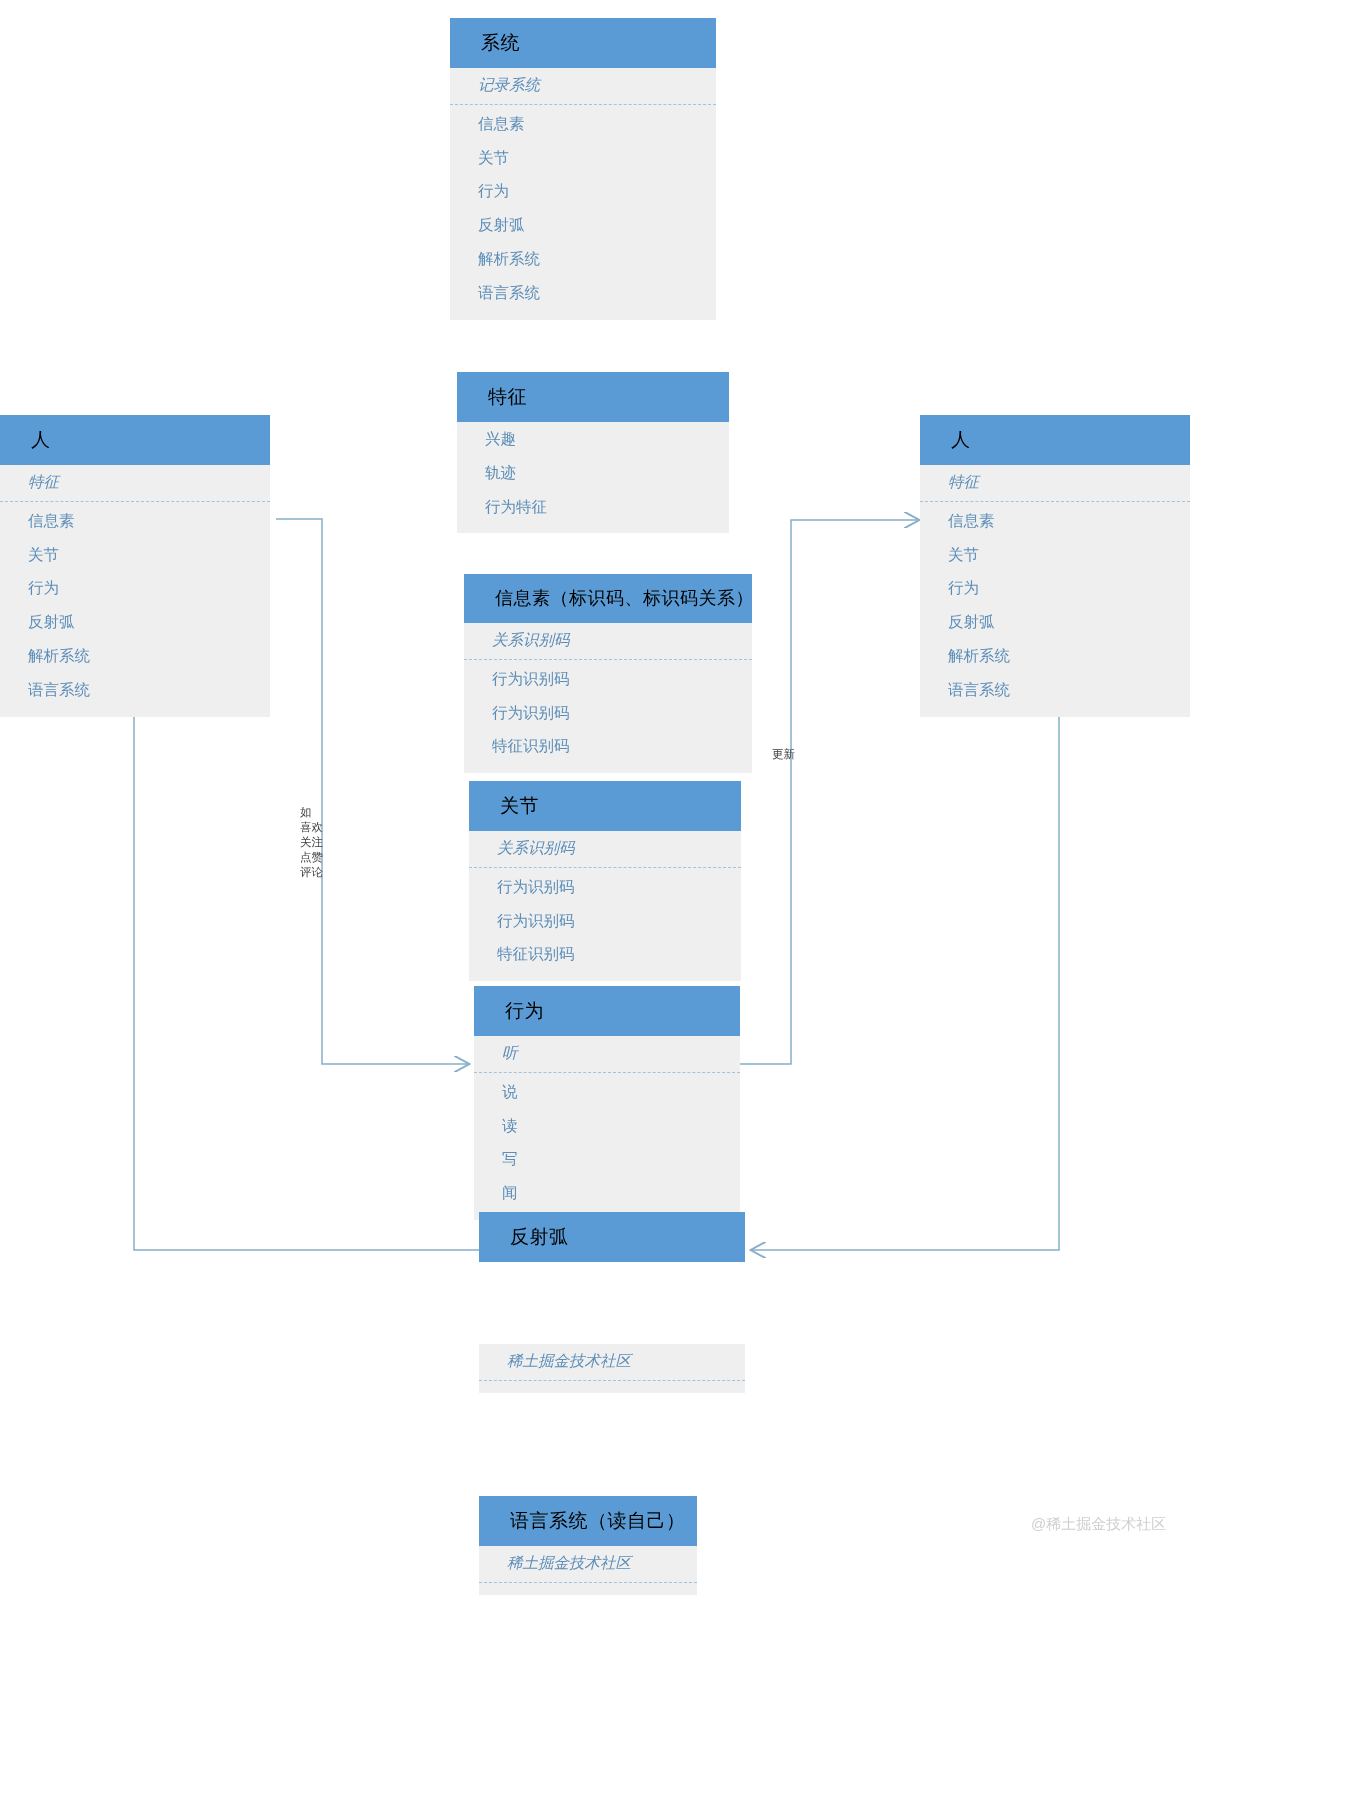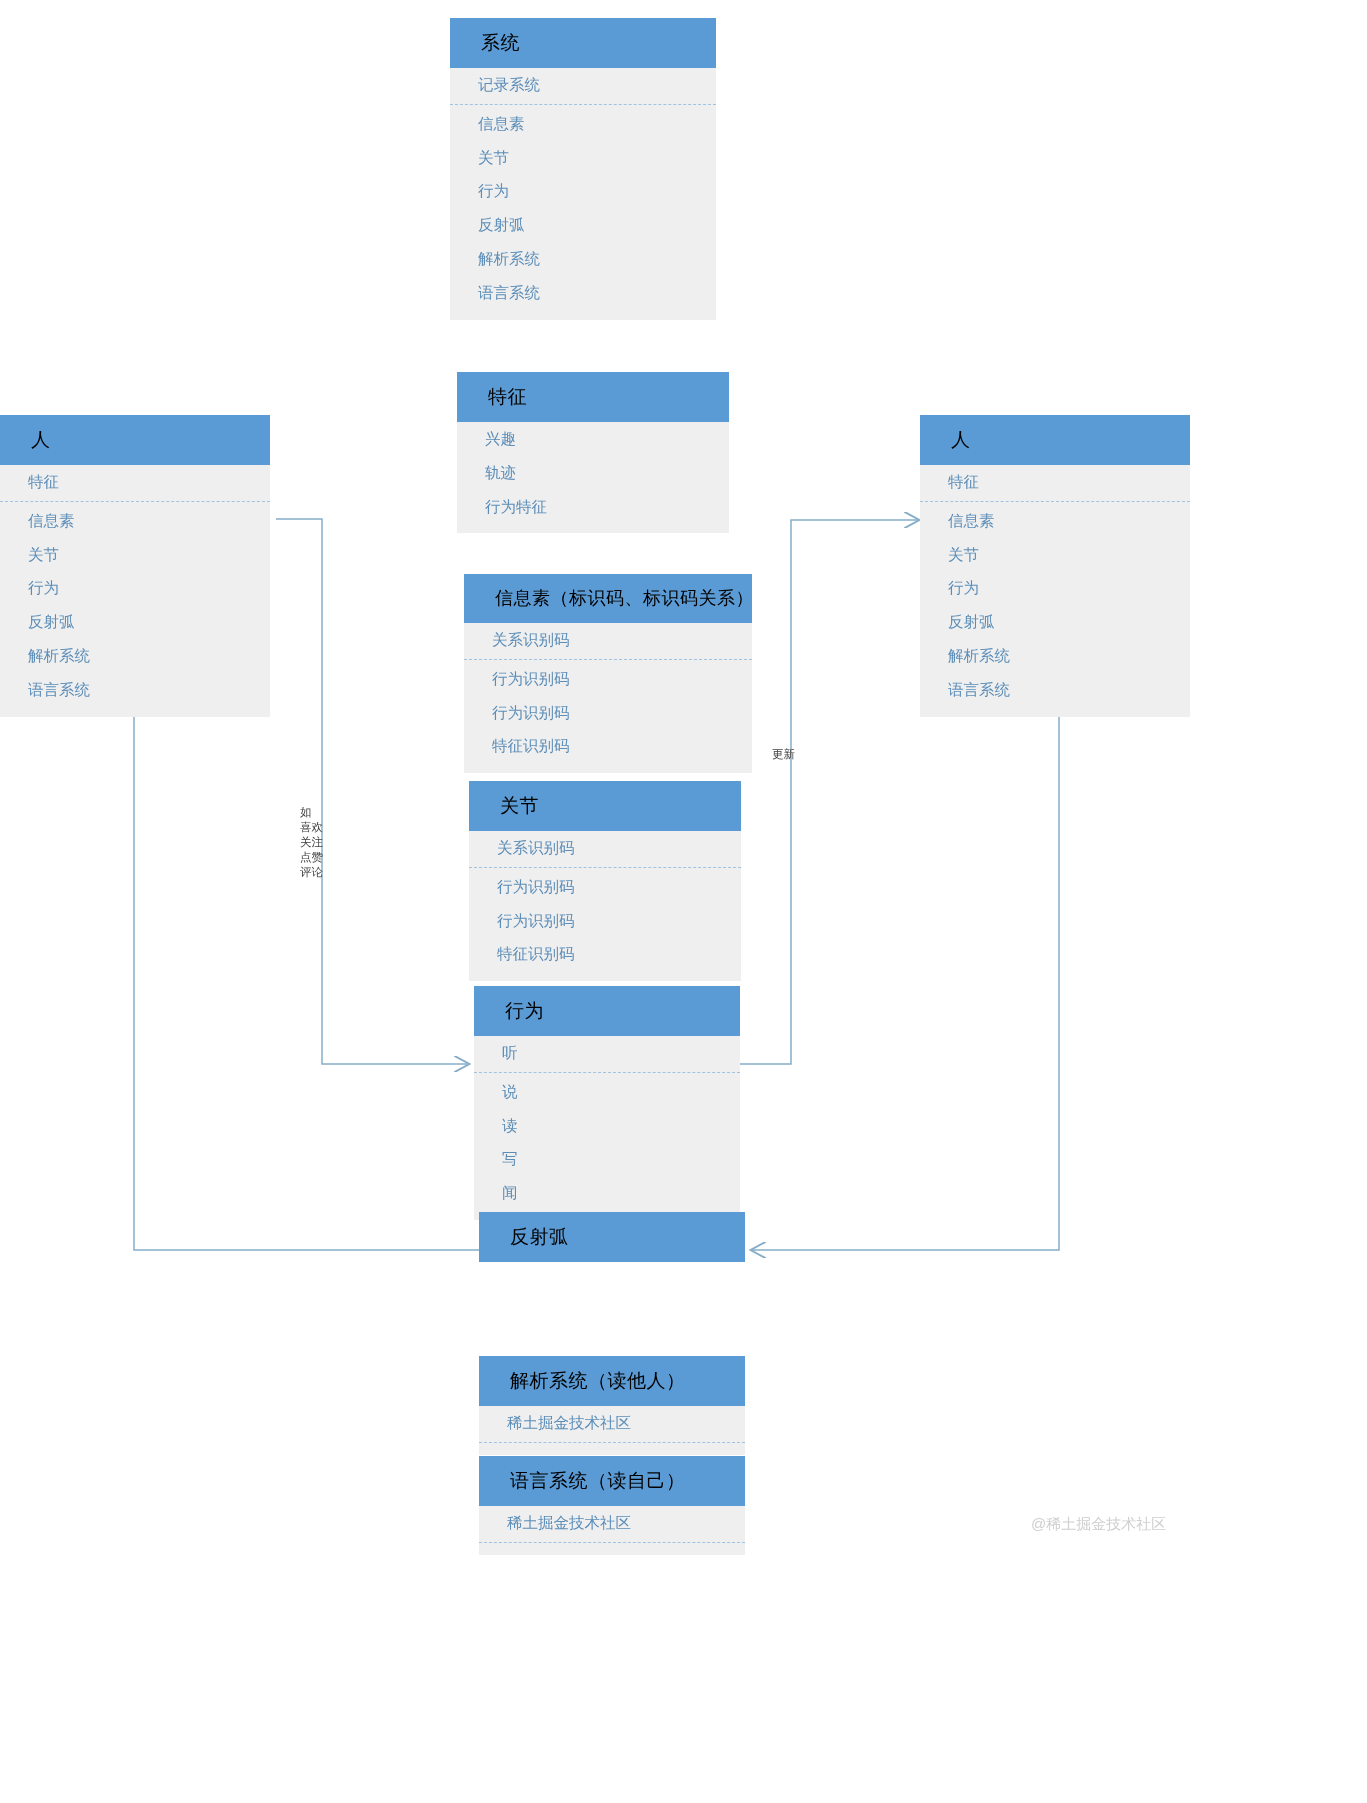--- a/index.html
+++ b/index.html
@@ -33,20 +33,21 @@
     color: #5B8DB8;
     font-size: 15.5px;
     padding: 8px 16px 8px 28px;
     line-height: 1.15;
     white-space: nowrap;
   }
   .card .row.first {
     border-bottom: 1px dashed #9fc3e0;
     padding-bottom: 10px;
     margin-bottom: 2px;
+    font-style: italic;
   }
 
   .ann {
     position: absolute;
     color: #3f3f3f;
     font-size: 11.5px;
     line-height: 15px;
     text-align: left;
     white-space: pre-line;
   }
@@ -155,27 +156,26 @@
       <div class="row">写</div>
       <div class="row">闻</div>
     </div>
   </div>
 
   <div class="card" style="left:479px; top:1200px; width:266px;">
     <div class="hdr">反射弧</div>
   </div>
 
   <div class="card" style="left:479px; top:1344px; width:266px;">
-    <div class="hdr">解析系统（读他人）</div>
     <div class="body">
       <div class="row first">稀土掘金技术社区</div>
     </div>
   </div>
 
-  <div class="card" style="left:479px; top:1444px; width:266px;">
+  <div class="card" style="left:479px; top:1484px; width:218px;">
     <div class="hdr">语言系统（读自己）</div>
     <div class="body">
       <div class="row first">稀土掘金技术社区</div>
     </div>
   </div>
 
   <div class="ann" style="left:300px; top:805px; width:42px;">如
 喜欢
 关注
 点赞

